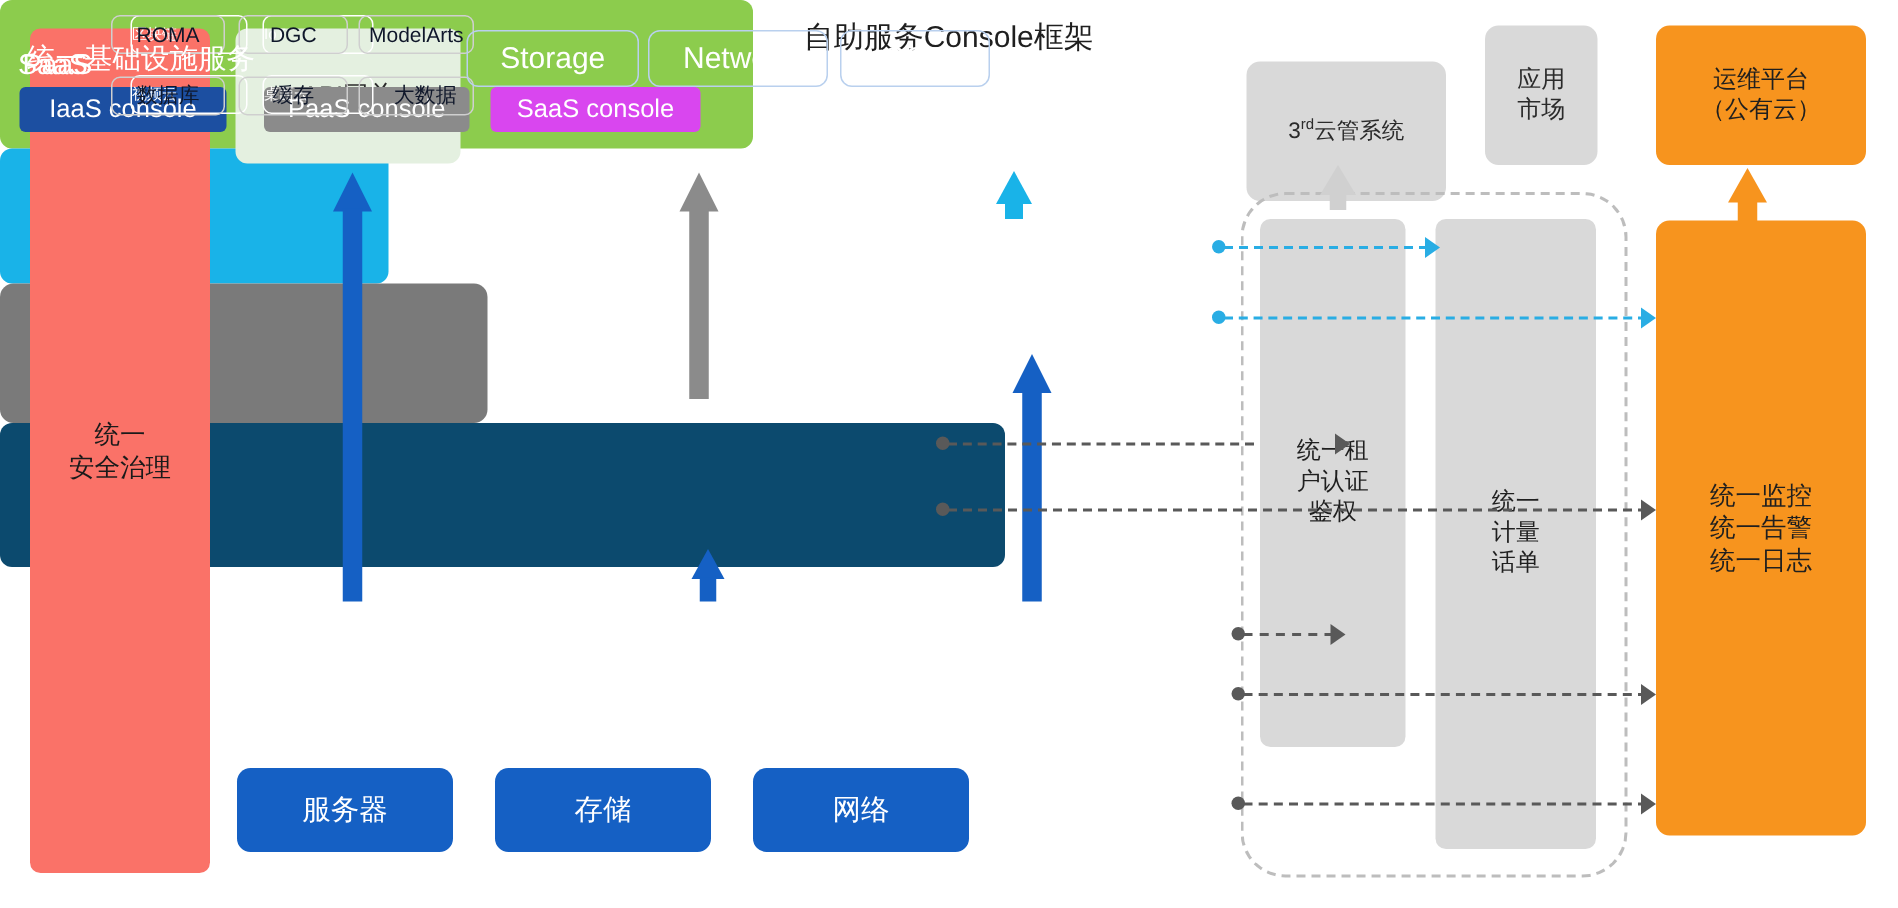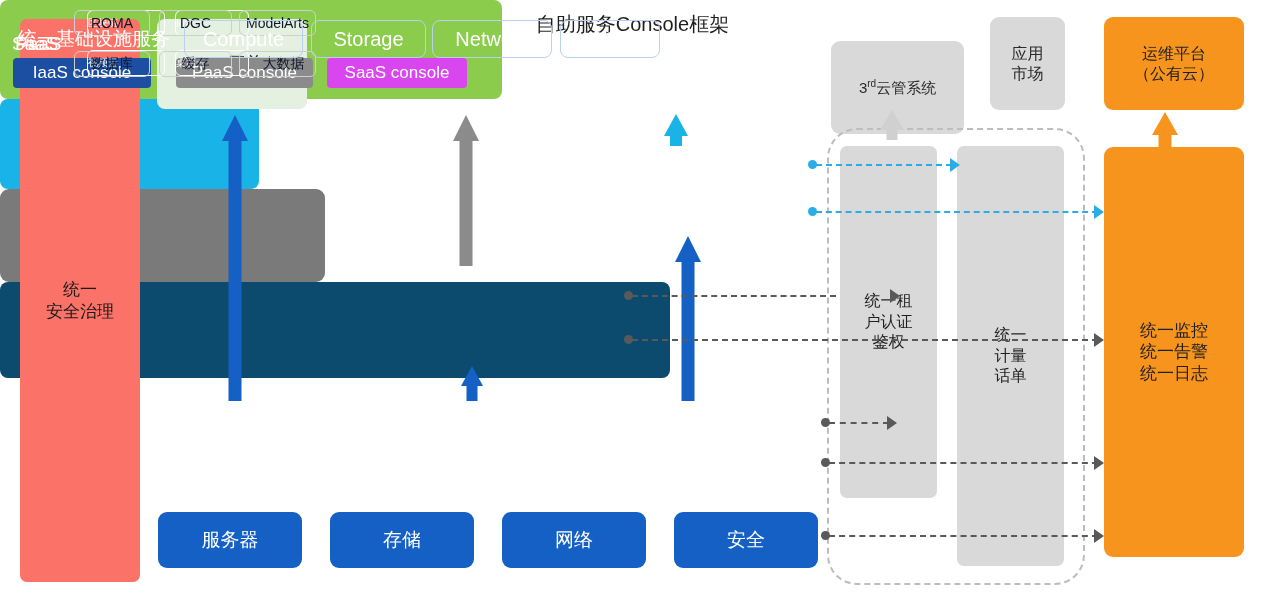--- a/index.html
+++ b/index.html
@@ -373,45 +373,39 @@
     <div class="paas-chip" id="paas-chip-4">
       <span>缓存</span>
     </div>
     <div class="paas-chip" id="paas-chip-5">
       <span>大数据</span>
     </div>
   </div>
 
   <div id="infra-block">
     <div id="infra-label">统一基础设施服务</div>
-    <div class="infra-chip" id="infra-chip-0">
-      <span>Compute</span>
-    </div>
     <div class="infra-chip" id="infra-chip-1">
       <span>Storage</span>
     </div>
     <div class="infra-chip" id="infra-chip-2">
       <span>Network</span>
     </div>
     <div class="infra-chip" id="infra-chip-3">
       <span>CCE</span>
     </div>
   </div>
 
   <div class="hw-box" id="hw-0">
     <span>服务器</span>
   </div>
   <div class="hw-box" id="hw-1">
     <span>存储</span>
   </div>
   <div class="hw-box" id="hw-2">
     <span>网络</span>
-  </div>
-  <div class="hw-box" id="hw-3">
-    <span>安全</span>
   </div>
 
   <div class="arrow-up" id="arrow-api">
     <div class="head"></div>
     <div class="shaft"></div>
   </div>
   <div class="arrow-up" id="arrow-paas">
     <div class="head"></div>
     <div class="shaft"></div>
   </div>

